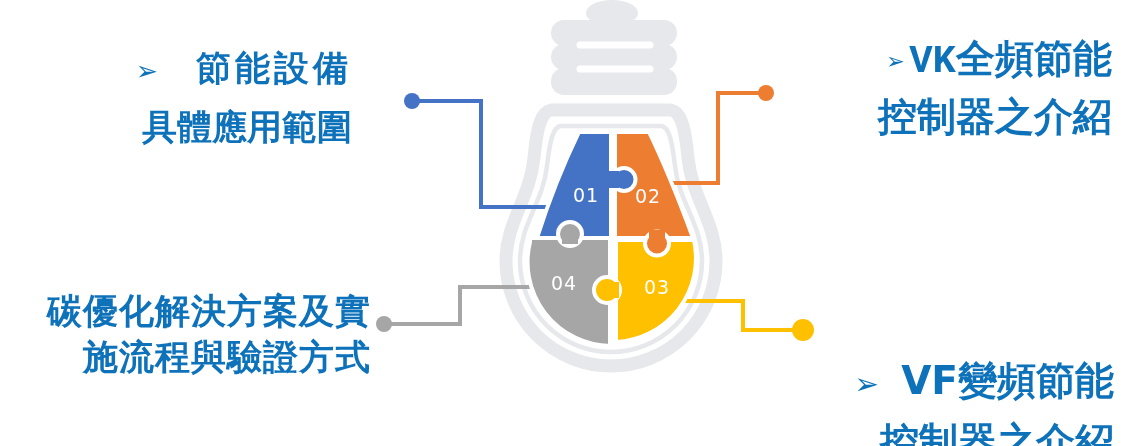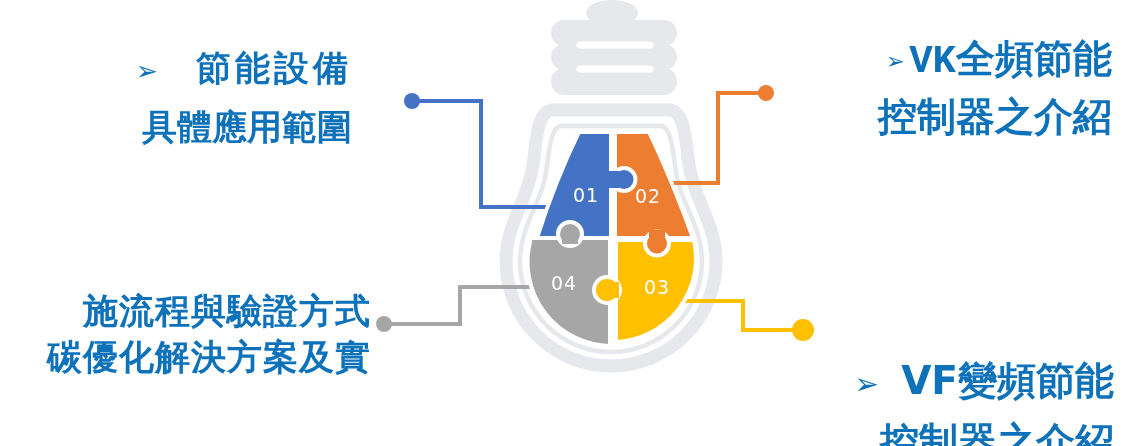--- a/index.html
+++ b/index.html
@@ -98,22 +98,22 @@
   </div>
 
   <div class="label tr">
     <span class="line">
       <span class="bullet">➢</span><span>VK全頻節能</span>
     </span>
     <span class="line indent">控制器之介紹</span>
   </div>
 
   <div class="label bl">
+    <span class="line indent">碳優化解決方案及實</span>
     <span class="line indent">施流程與驗證方式</span>
-    <span class="line indent">碳優化解決方案及實</span>
   </div>
 
   <div class="label br">
     <span class="line">
       <span class="bullet">➢</span><span>VF變頻節能</span>
     </span>
     <span class="line indent">控制器之介紹</span>
   </div>
 
 </div>

